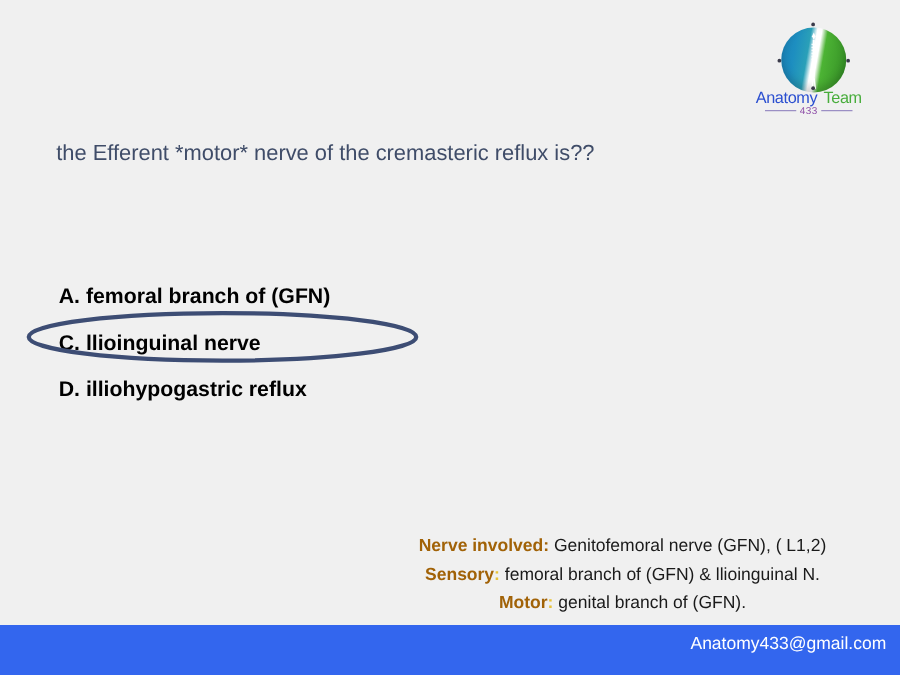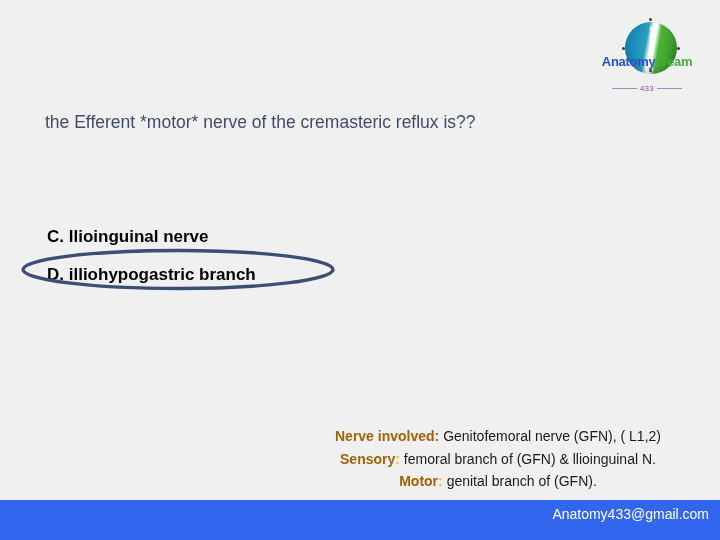--- a/index.html
+++ b/index.html
@@ -46,26 +46,26 @@
     position: absolute;
     left: 49px;
     top: 6px;
     width: 10px;
     height: 48px;
   }
   #logo-figure svg { display: block; }
   #logo-wordmark {
     position: absolute;
     left: 0;
-    top: 36px;
+    top: 52px;
     width: 100px;
     text-align: center;
     white-space: nowrap;
     font-size: 13px;
-    font-weight: bold;
+    font-weight: normal;
     letter-spacing: -0.3px;
   }
   .wm-anatomy { color: #2b4fd0; }
   .wm-team { color: #48ad3c; margin-left: 5px; }
   #logo-sub {
     position: absolute;
     left: 0;
     top: 66px;
     width: 100px;
     display: flex;
@@ -202,22 +202,23 @@
 
   <span class="sel-handle" style="left:52px; top:0px;"></span>
   <span class="sel-handle" style="left:25px; top:29px;"></span>
   <span class="sel-handle" style="left:80px; top:29px;"></span>
   <span class="sel-handle" style="left:52px; top:51px;"></span>
 </div>
 
 <div id="question">the Efferent *motor* nerve of the cremasteric reflux is??</div>
 
 <div id="options">
+  <div class="option">A. femoral branch of (GFN)</div>
   <div class="option">C. llioinguinal nerve</div>
-  <div class="option">D. illiohypogastric branch</div>
+  <div class="option">D. illiohypogastric reflux</div>
 </div>
 
 <div id="ellipse-annotation">
   <svg width="316" height="43" viewBox="0 0 316 43">
     <ellipse cx="158" cy="21.5" rx="155" ry="19" fill="none" stroke="#3d4d74" stroke-width="3.4"></ellipse>
   </svg>
 </div>
 
 <div id="explanation">
   <div class="exp-line">

